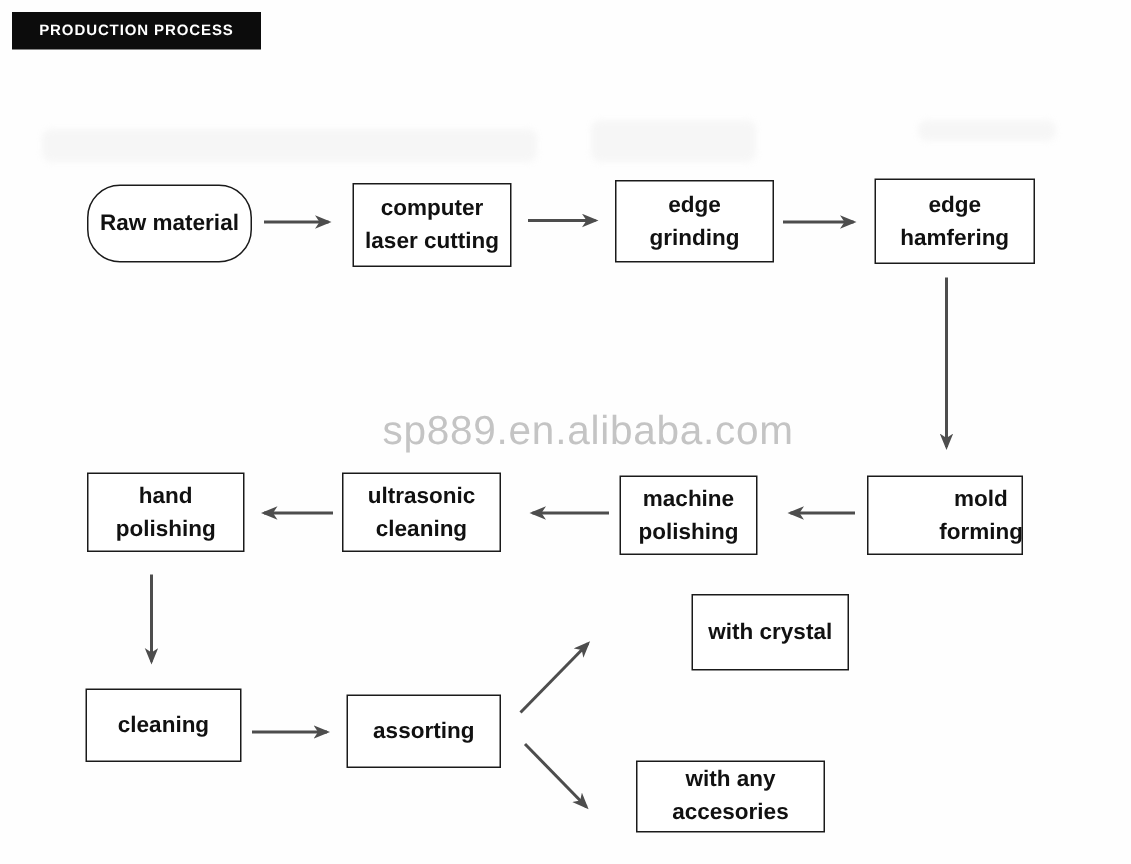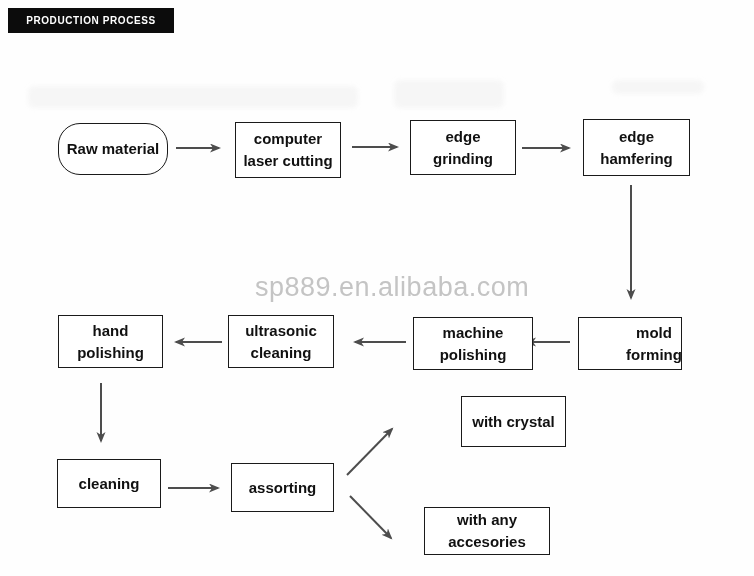--- a/index.html
+++ b/index.html
@@ -89,21 +89,21 @@
 <div class="box" style="left:583px;top:119px;width:107px;height:57px;">
   <span>edge</span>
   <span>hamfering</span>
 </div>
 
 <div class="box" style="left:578px;top:317px;width:104px;height:53px;padding-left:48px;">
   <span>mold</span>
   <span>forming</span>
 </div>
 
-<div class="box" style="left:413px;top:317px;width:120px;height:53px;">
+<div class="box" style="left:413px;top:317px;width:92px;height:53px;">
   <span>machine</span>
   <span>polishing</span>
 </div>
 
 <div class="box" style="left:228px;top:315px;width:106px;height:53px;">
   <span>ultrasonic</span>
   <span>cleaning</span>
 </div>
 
 <div class="box" style="left:58px;top:315px;width:105px;height:53px;">

